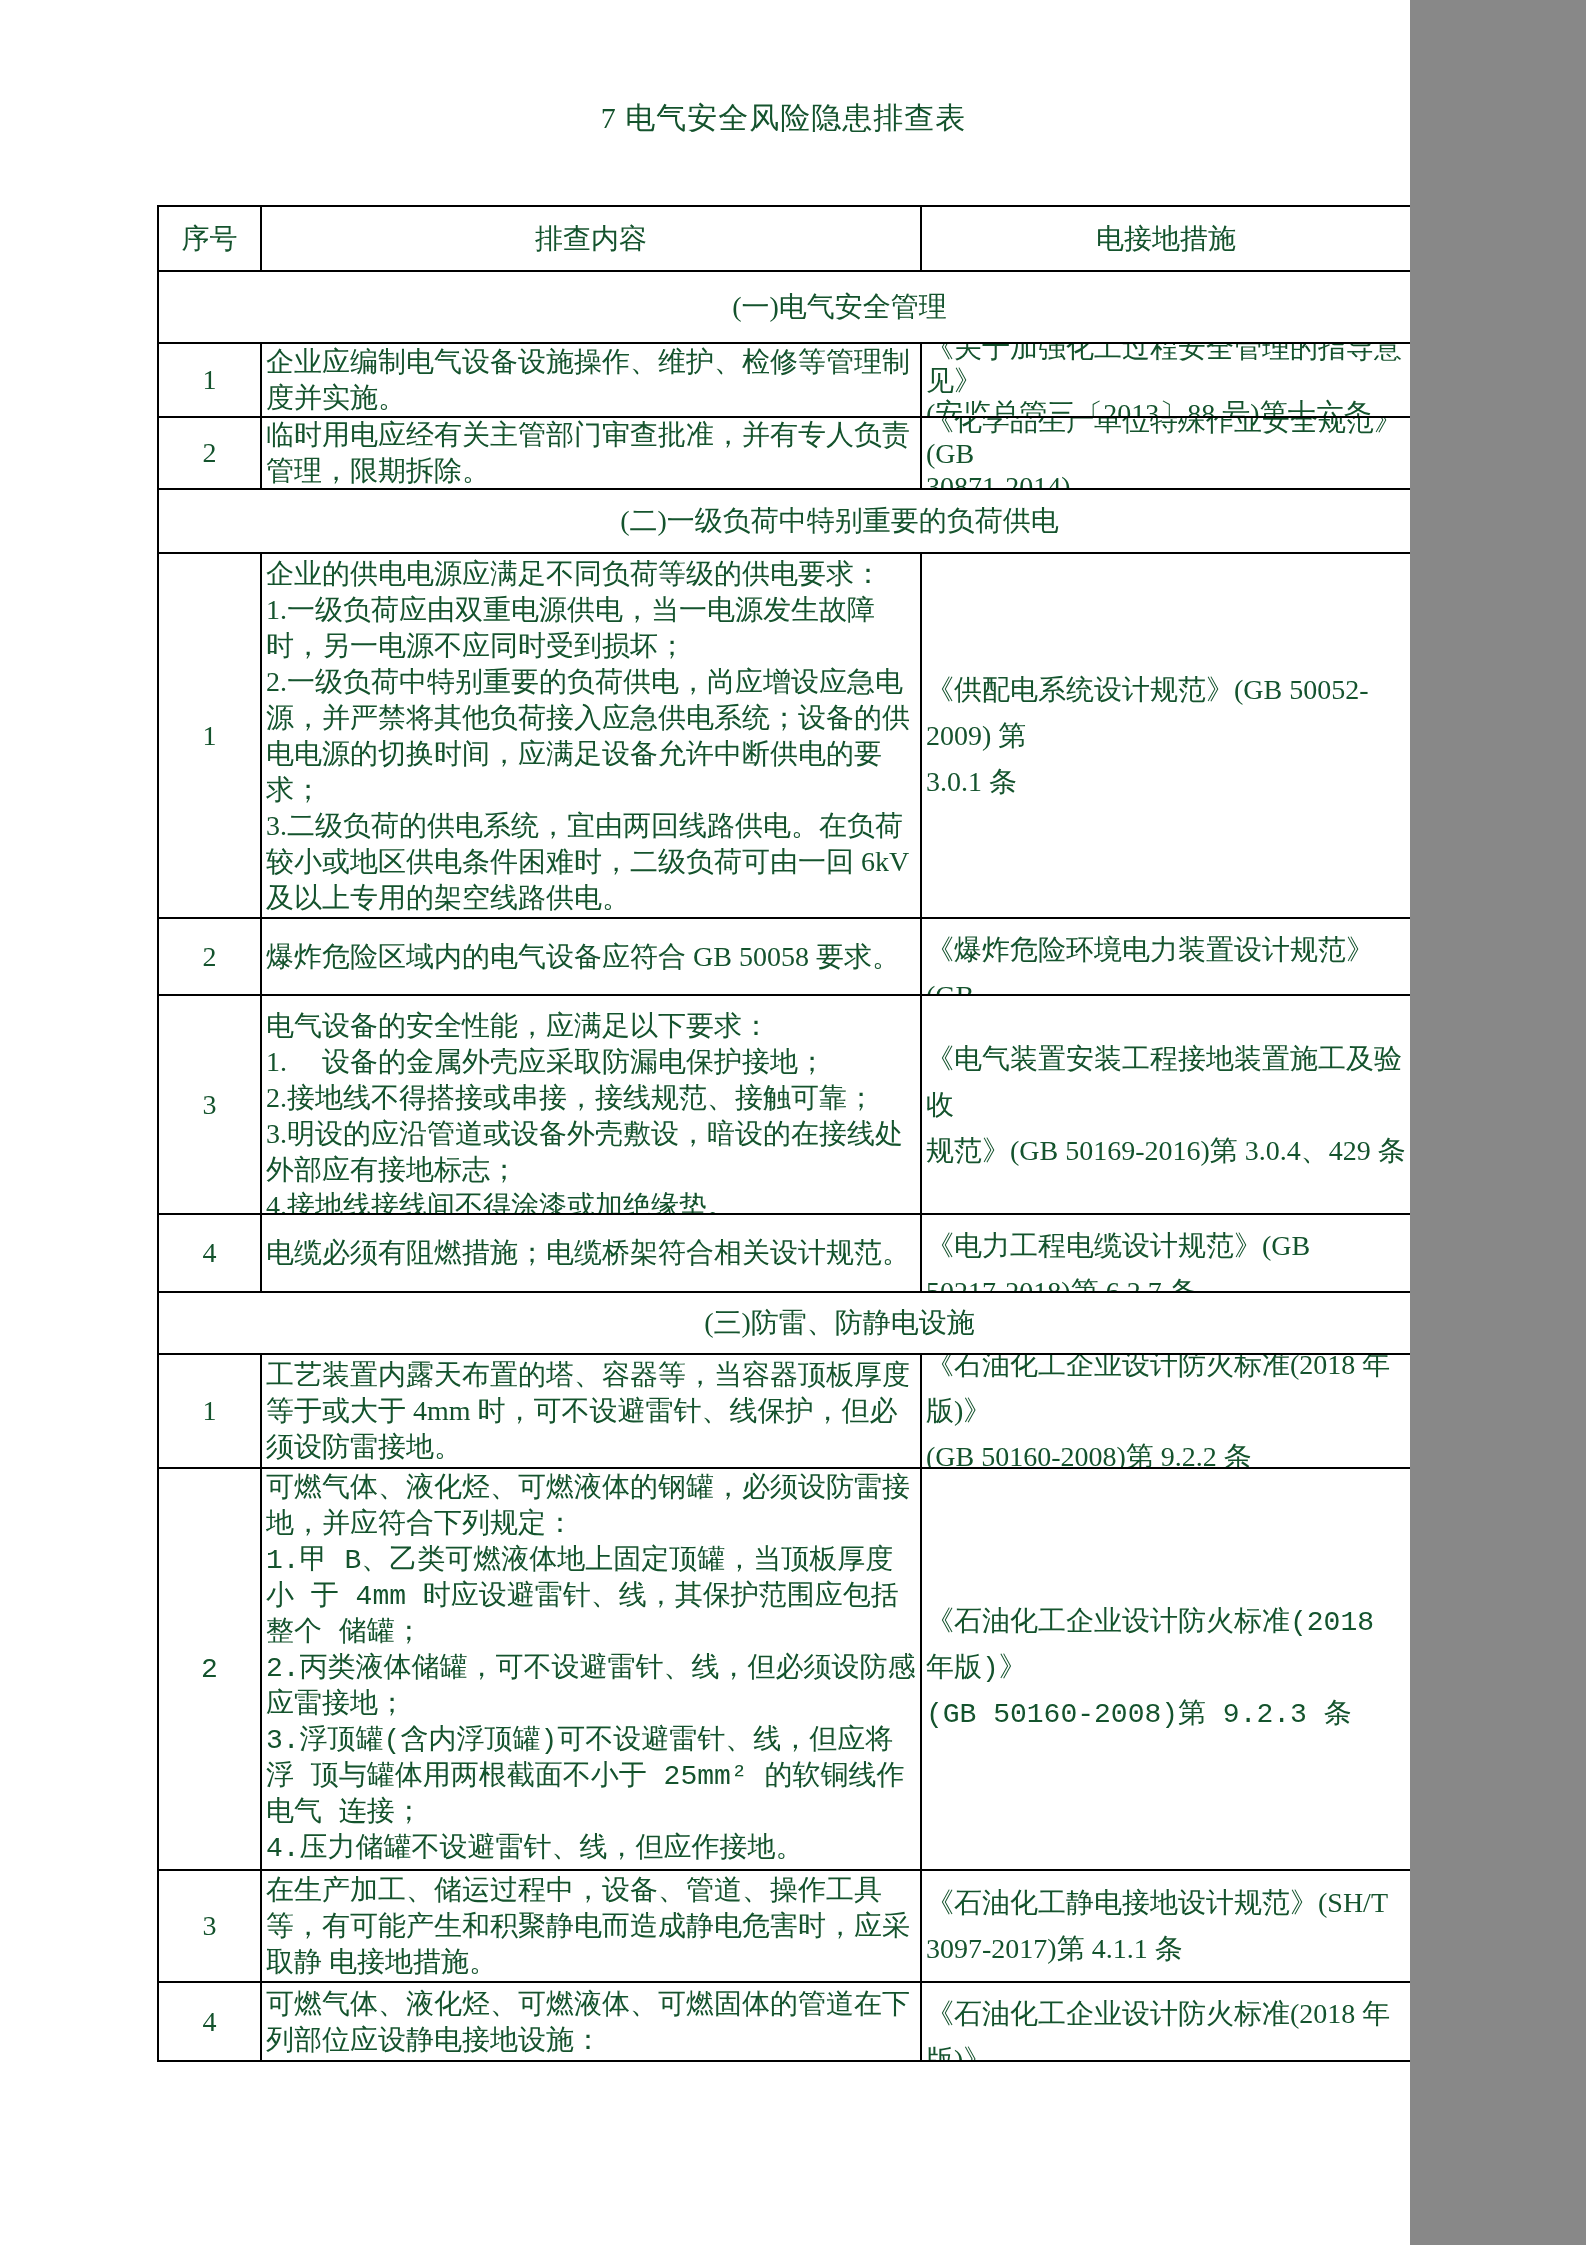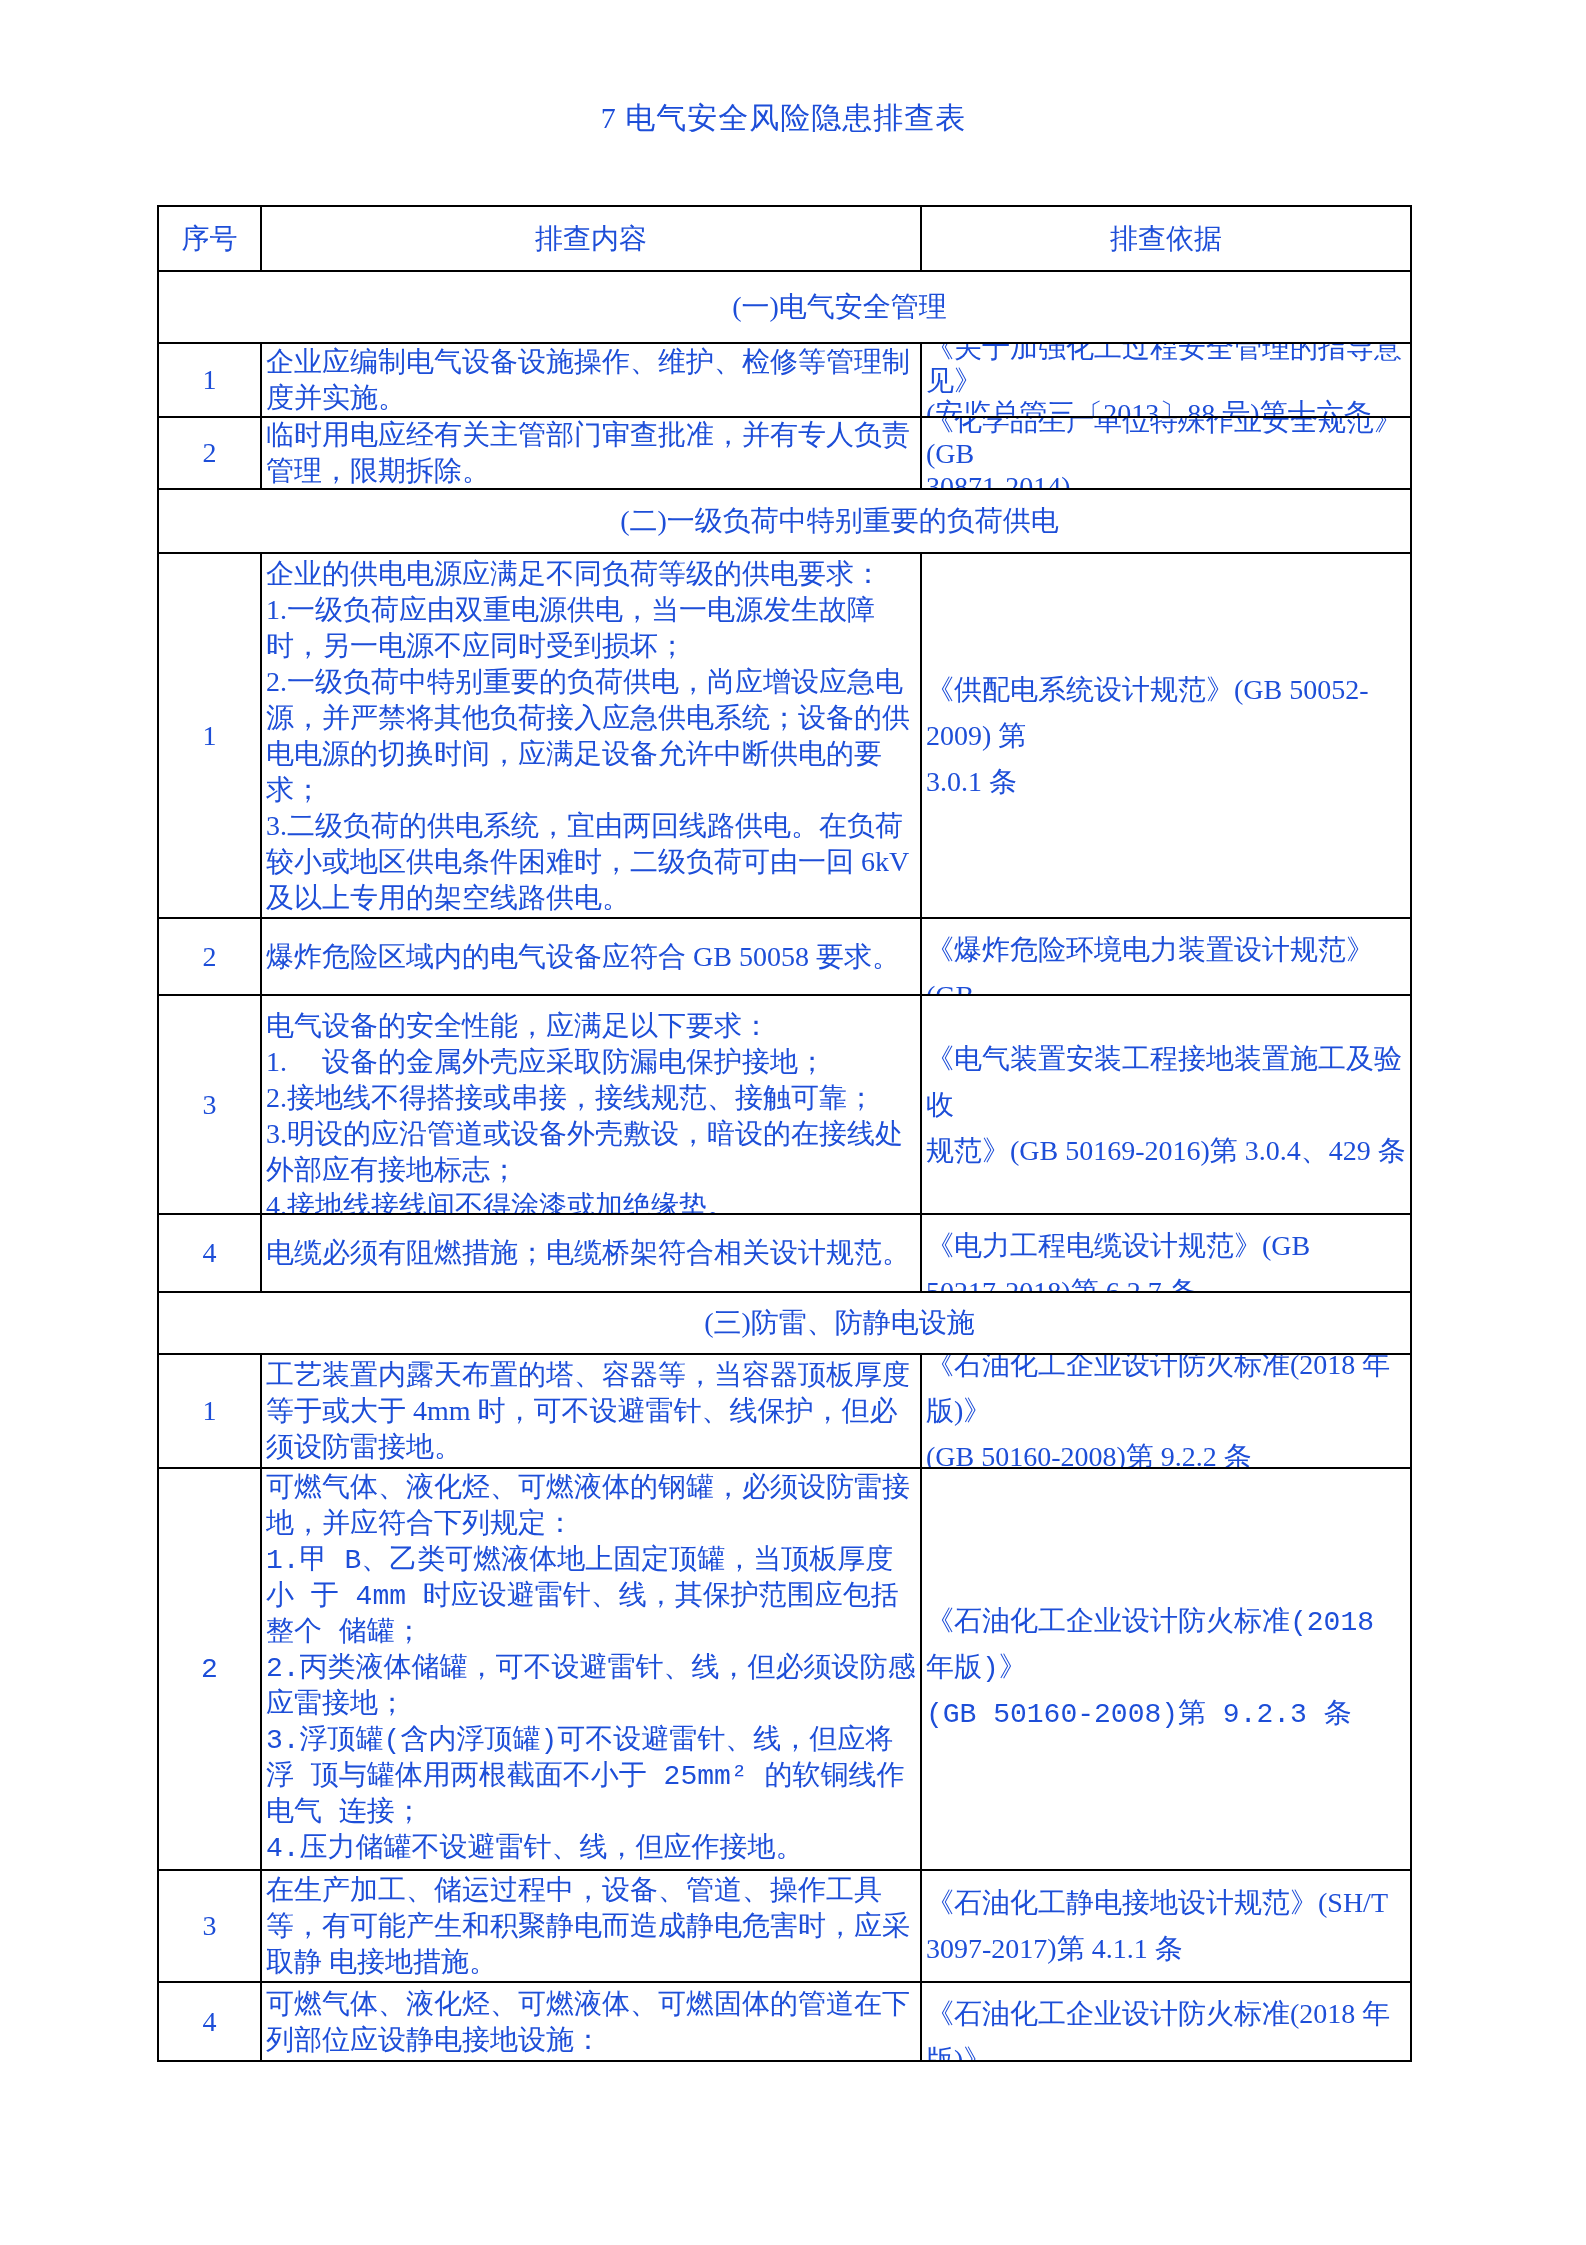--- a/index.html
+++ b/index.html
@@ -1,21 +1,21 @@
 <!DOCTYPE html>
 <html><head>
 <meta charset="utf-8">
 <style>
   html,body{margin:0;padding:0;background:#888;}
   .page{
     position:relative;
-    width:1586px;height:2245px;
+    width:1410px;height:2245px;
     background:#ffffff;
     font-family:"Liberation Serif","DejaVu Serif",serif;
-    color:#1d4ed8;
+    color:#14532d;
     overflow:hidden;
   }
   .doc-title{
     position:absolute;
     left:157px;top:98px;width:1253px;
     text-align:center;
     font-size:30px;
     letter-spacing:1px;
     white-space:nowrap;
   }
@@ -102,21 +102,21 @@
 
     <tbody>
         <tr class="h63">
       <th>
             <div class="cb">序号</div>
           </th>
       <th>
             <div class="cb">排查内容</div>
           </th>
       <th>
-            <div class="cb">排查依据</div>
+            <div class="cb">电接地措施</div>
           </th>
     </tr>
 
     <tr class="h70">
       <td class="section-cell" colspan="3">
             <div class="cb">(一)电气安全管理</div>
           </td>
     </tr>
     <tr class="h72 tight-basis">
       <td class="no-cell">

